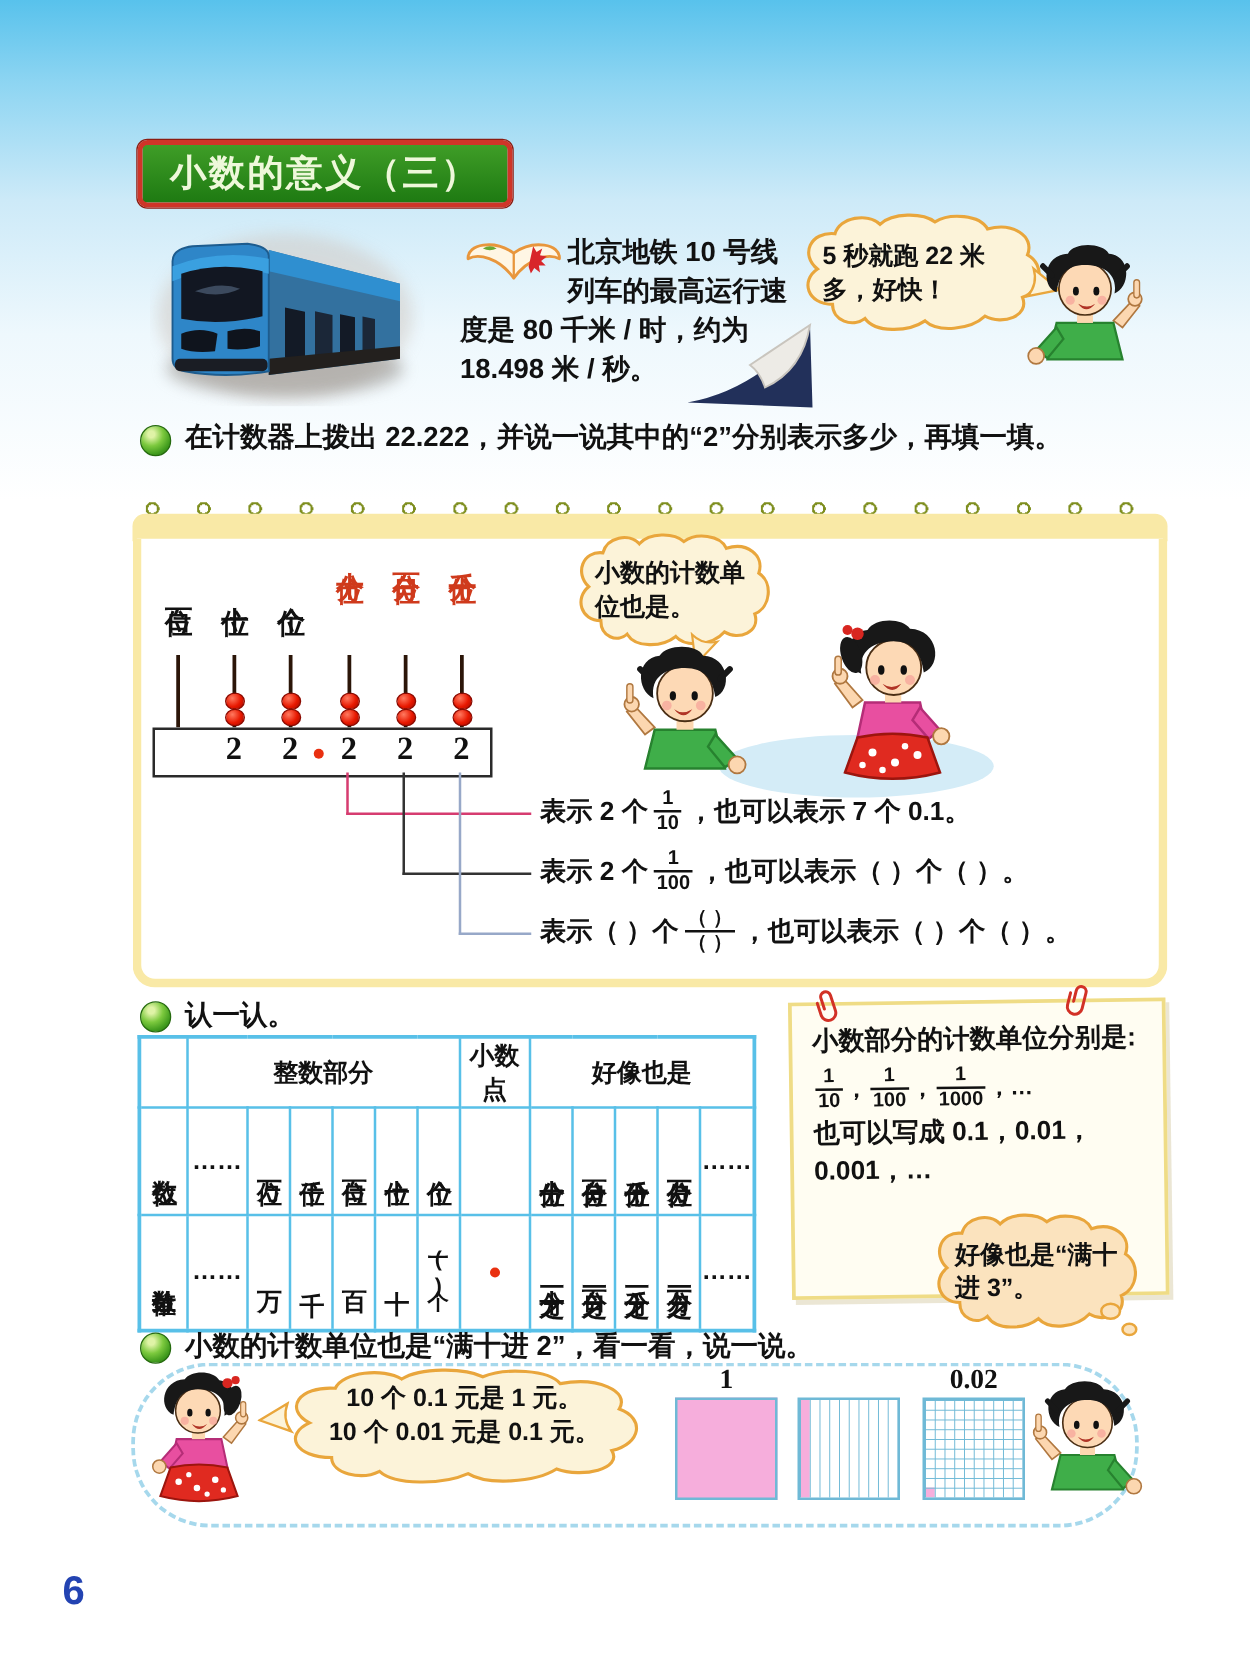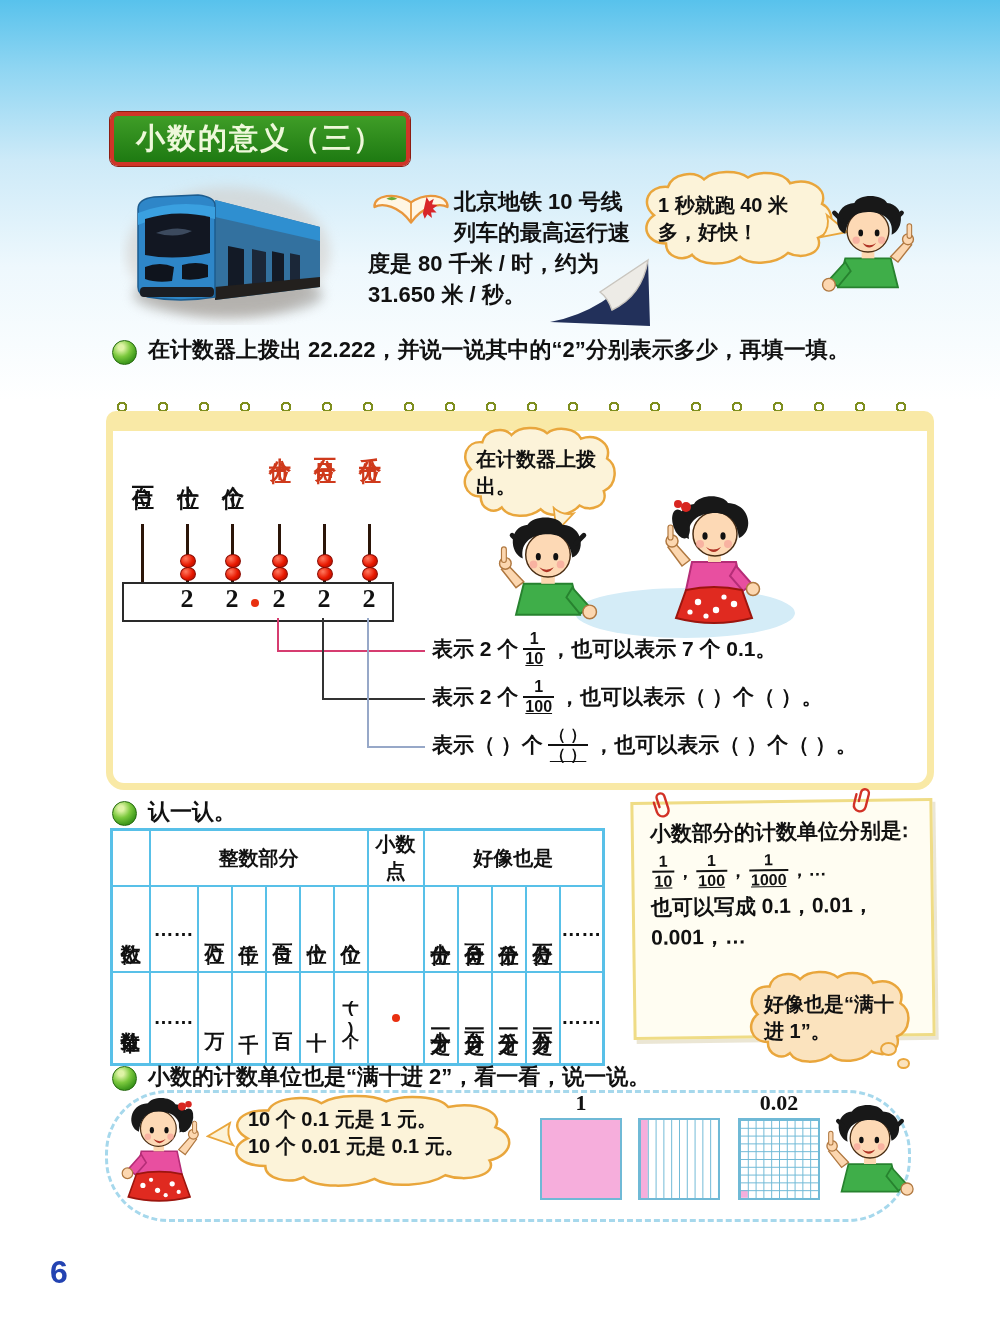--- a/index.html
+++ b/index.html
@@ -42,21 +42,21 @@
   .pv-label{font-size:22px;line-height:24px;font-weight:700;}
   .pv-red{color:#cf3a1c;}
   .rod{width:3px;background:#2b1508;}
   .bead{width:14px;height:12px;border-radius:50%;background:radial-gradient(circle at 35% 30%,#ff7a60,#e81800 55%,#9b0b00);border:1px solid #8c0a00;}
   .digitbox{left:122px;top:582px;width:268px;height:36px;border:2px solid #2a2a2a;background:#fff;}
   .cdigit{font-size:26px;font-weight:bold;width:24px;text-align:center;}
   .reddot{width:8px;height:8px;border-radius:50%;background:#e93010;}
   .conn{background:#333;}
   .fill-line{font-size:21px;font-weight:600;display:flex;align-items:center;white-space:nowrap;}
   .frac{display:inline-flex;flex-direction:column;align-items:center;margin:0 5px;font-size:16px;line-height:18px;font-weight:700;}
-  .frac .den{border-top:2px solid #111;padding:0 2px;text-decoration:underline;}
+  .frac .den{border-top:2px solid #111;padding:0 2px;}
 
   
   .pvtable{border-collapse:collapse;table-layout:fixed;width:492px;background:#fff;}
   .pvtable td,.pvtable th{border:2px solid #58c0e8;font-weight:600;text-align:center;vertical-align:middle;padding:0;font-size:20px;}
   .pvtable{border:3px solid #58c0e8;}
   .cellv{display:flex;align-items:center;justify-content:center;height:100%;}
   .cellv .vtext{font-size:20px;line-height:21px;letter-spacing:1px;font-weight:600;}
 
   
   .notecard{left:632px;top:800px;width:302px;height:238px;background:#fffdf2;border:3px solid #efdc86;
@@ -170,34 +170,34 @@
 
   <div class="abs intro-text">
     <span class="book-float">
       <svg width="86" height="42" viewBox="0 0 90 46">
         <path d="M45,40 C32,22 14,18 5,23 C4,10 28,6 45,18 C62,6 86,10 85,23 C76,18 58,22 45,40 Z" fill="#fff6e4" stroke="#e8963c" stroke-width="2.5" stroke-linejoin="round"></path>
         <path d="M45,18 L45,40" stroke="#e8963c" stroke-width="2"></path>
         <path d="M62,12 l3,5 5,-3 -2,6 6,1 -5,4 4,4 -6,0 1,6 -5,-4 -3,5 -2,-6" fill="#d8262a"></path>
         <path d="M18,14 q6,-4 12,0 q-6,3 -12,0 Z" fill="#6aa832"></path>
       </svg>
     </span>
-    <span>北京地铁 10 号线列车的最高运行速度是 80 千米 / 时，约为 31.650 米 / 秒。</span>
+    <span>北京地铁 10 号线列车的最高运行速度是 80 千米 / 时，约为 18.498 米 / 秒。</span>
   </div>
 
   <svg class="abs" style="left:548px;top:256px" width="112" height="74" viewBox="0 0 112 74">
     <path d="M2,66 Q58,56 100,4 L102,70 Z" fill="#22305a"></path>
     <path d="M52,36 Q76,20 100,4 Q94,40 64,54 Q60,42 52,36 Z" fill="#edebe6" stroke="#c9c5be" stroke-width="1.5"></path>
   </svg>
 
   <div class="cloud" style="left:638px;top:170px;width:200px;height:98px">
     <svg class="cl" viewBox="0 0 200 104" preserveAspectRatio="none">
         <use href="#sym-cloud"></use>
       </svg>
     <div class="ct">
-        <span>1 秒就跑 40 米多，好快！</span>
+        <span>5 秒就跑 22 米多，好快！</span>
       </div>
   </div>
   <svg class="abs" style="left:822px;top:214px;transform:rotate(-80deg)" width="28" height="28" viewBox="0 0 30 30">
       <use href="#sym-tail"></use>
     </svg>
   <svg class="charsvg" style="left:818px;top:192px" width="100" height="120" viewBox="0 0 110 130">
       <use href="#sym-boy"></use>
     </svg>
 
   <div class="abs gdot" style="left:112px;top:340px"></div>
@@ -272,21 +272,21 @@
     <span>，也可以表示（ ）个（ ）。</span>
   </div>
 
   <div class="abs" style="left:575px;top:588px;width:220px;height:50px;background:#d4ecf7;border-radius:50%"></div>
 
   <div class="cloud" style="left:458px;top:426px;width:162px;height:94px">
     <svg class="cl" viewBox="0 0 200 104" preserveAspectRatio="none">
         <use href="#sym-cloud"></use>
       </svg>
     <div class="ct" style="padding:12px 18px">
-        <span>在计数器上拨出。</span>
+        <span>小数的计数单位也是。</span>
       </div>
   </div>
   <svg class="abs" style="left:548px;top:508px;transform:rotate(14deg)" width="26" height="26" viewBox="0 0 30 30">
       <use href="#sym-tail"></use>
     </svg>
   <svg class="charsvg mir" style="left:492px;top:514px" width="112" height="126" viewBox="0 0 110 130">
       <use href="#sym-boy"></use>
     </svg>
 
   <svg class="abs" style="left:706px;top:506px;transform:rotate(18deg)" width="28" height="28" viewBox="0 0 30 30">
@@ -466,41 +466,41 @@
   </svg>
   <svg class="abs" style="left:852px;top:786px" width="22" height="30" viewBox="0 0 22 30">
     <path d="M7,16 V7 a4,4 0 0 1 8,0 v13 a6,6 0 0 1 -12,0 V10" fill="none" stroke="#d23126" stroke-width="2.4" stroke-linecap="round" transform="rotate(14 11 15)"></path>
   </svg>
 
   <div class="cloud" style="left:744px;top:970px;width:170px;height:96px">
     <svg class="cl" viewBox="0 0 200 104" preserveAspectRatio="none">
       <path d="M28,78 C8,78 2,58 16,48 C2,36 10,16 30,18 C34,4 56,0 66,10 C76,0 100,0 110,8 C122,0 146,2 152,14 C172,8 190,20 184,36 C198,44 196,66 180,72 C186,88 164,96 150,88 C138,100 112,102 102,92 C88,102 62,102 54,90 C44,98 28,92 28,78 Z" fill="#fbe3be" stroke="#e9a63c" stroke-width="2.5" vector-effect="non-scaling-stroke"></path>
     </svg>
     <div class="ct" style="padding:12px 20px">
-        <span>好像也是“满十进 1”。</span>
+        <span>好像也是“满十进 3”。</span>
       </div>
   </div>
   <div class="abs" style="left:880px;top:1042px;width:13px;height:10px;border-radius:50%;background:#fbe3be;border:2px solid #e9a63c"></div>
   <div class="abs" style="left:897px;top:1058px;width:9px;height:7px;border-radius:50%;background:#fbe3be;border:2px solid #e9a63c"></div>
 
   <div class="abs gdot" style="left:112px;top:1066px"></div>
   <div class="abs task-text" style="left:148px;top:1060px;width:700px">小数的计数单位也是“满十进 2”，看一看，说一说。</div>
 
   <div class="abs bottombox"></div>
   <svg class="charsvg" style="left:110px;top:1096px" width="100" height="122" viewBox="0 0 110 150">
       <use href="#sym-girl"></use>
     </svg>
   <svg class="abs" style="left:206px;top:1122px;transform:rotate(80deg)" width="28" height="28" viewBox="0 0 30 30">
       <use href="#sym-tail"></use>
     </svg>
   <div class="cloud" style="left:224px;top:1094px;width:295px;height:96px">
     <svg class="cl" viewBox="0 0 200 104" preserveAspectRatio="none">
         <use href="#sym-cloud"></use>
       </svg>
-    <div class="ct" style="padding:12px 24px;display:block;text-align:left">
+    <div class="ct" style="padding:12px 24px;display:block;text-align:center">
       <div>10 个 0.1 元是 1 元。</div>
       <div>10 个 0.01 元是 0.1 元。</div>
     </div>
   </div>
 
   <div class="abs sqlabel serif" style="left:540px;top:1090px">1</div>
   <div class="abs sq sq1" style="left:540px;top:1118px"></div>
   <div class="abs sqlabel serif" style="left:638px;top:1118px">0.1</div>
   <div class="abs sq sq2" style="left:638px;top:1118px"></div>
   <div class="abs sqlabel serif" style="left:738px;top:1090px">0.02</div>

